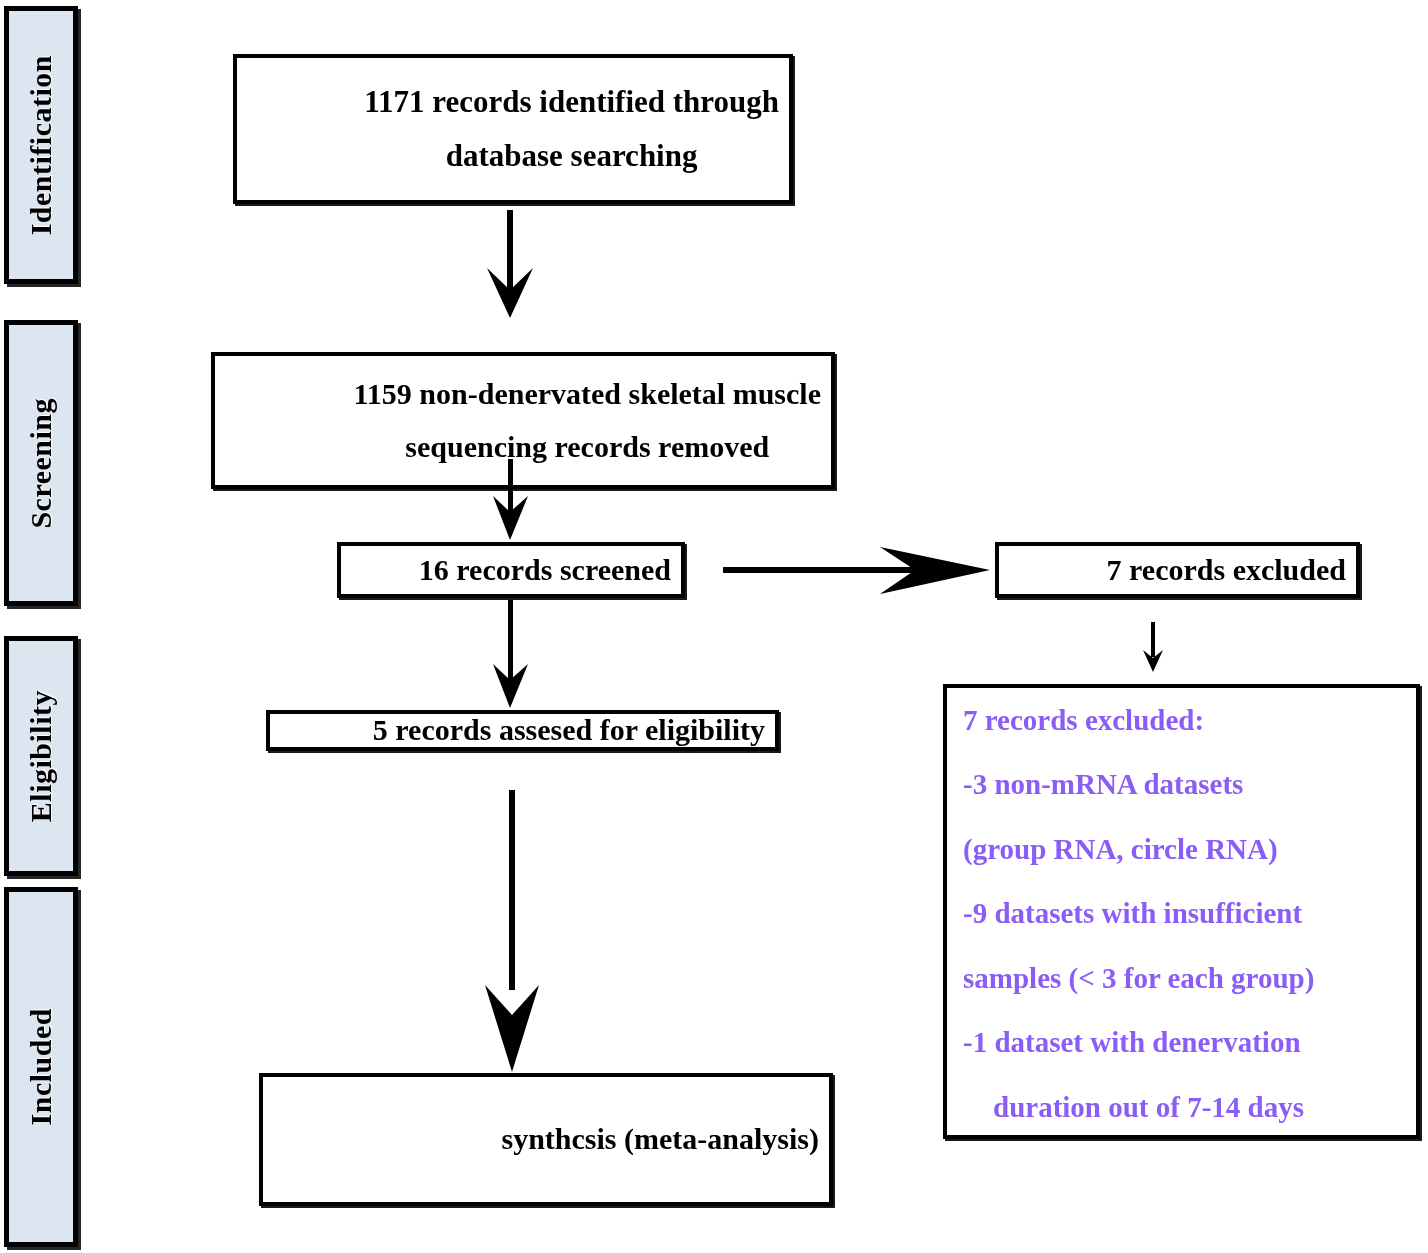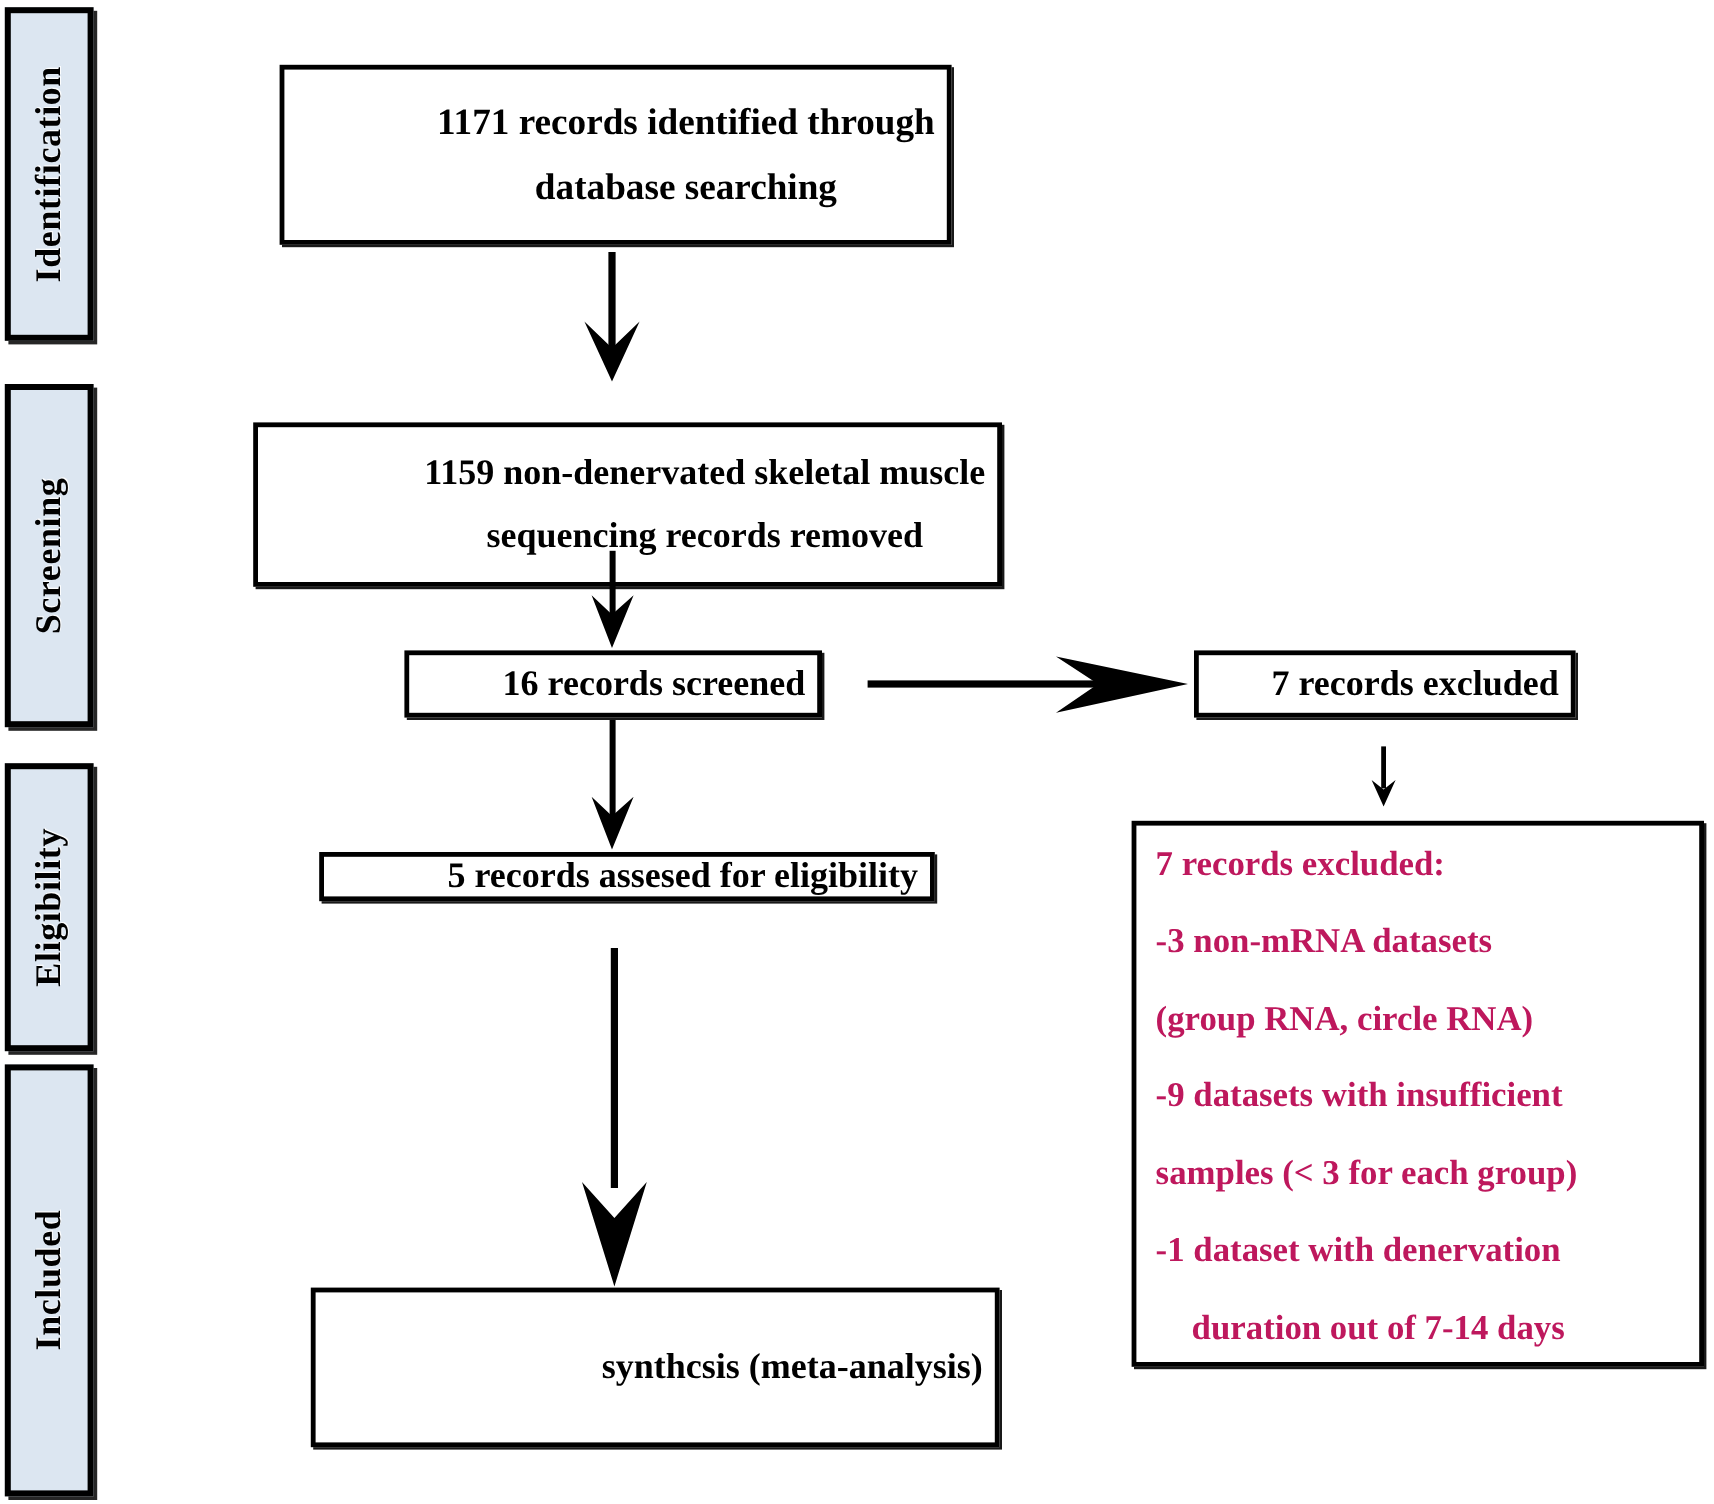--- a/index.html
+++ b/index.html
@@ -69,21 +69,21 @@
     border: 4px solid #000000;
     box-shadow: 2px 2px 0 rgba(0,0,0,0.9);
     padding: 14px 16px 10px 16px;
     display: flex;
     flex-direction: column;
     justify-content: space-between;
   }
   .detailbox .line {
     font-weight: bold;
     font-size: 29px;
-    color: #be185d;
+    color: #8b5cf6;
     line-height: 1.25;
     white-space: nowrap;
   }
   .detailbox .line.indent { padding-left: 30px; }
 
   
   #arrows {
     position: absolute;
     left: 0; top: 0;
     width: 1428px;
@@ -123,21 +123,21 @@
     <div class="txt">
       <div>1159 non-denervated skeletal muscle</div>
       <div>sequencing records removed</div>
     </div>
   </div>
 
   <div class="flowbox size-md" style="left:337px; top:542px; width:348px; height:56px;">
     <div class="txt">16 records screened</div>
   </div>
 
-  <div class="flowbox size-md" style="left:995px; top:542px; width:318px; height:56px;">
+  <div class="flowbox size-md" style="left:995px; top:542px; width:365px; height:56px;">
     <div class="txt">7 records excluded</div>
   </div>
 
   <div class="flowbox size-md" style="left:266px; top:710px; width:513px; height:41px;">
     <div class="txt">5 records assesed for eligibility</div>
   </div>
 
   <div class="flowbox size-md" style="left:259px; top:1073px; width:574px; height:133px;">
     <div class="txt">
       <div>synthcsis (meta-analysis)</div>

